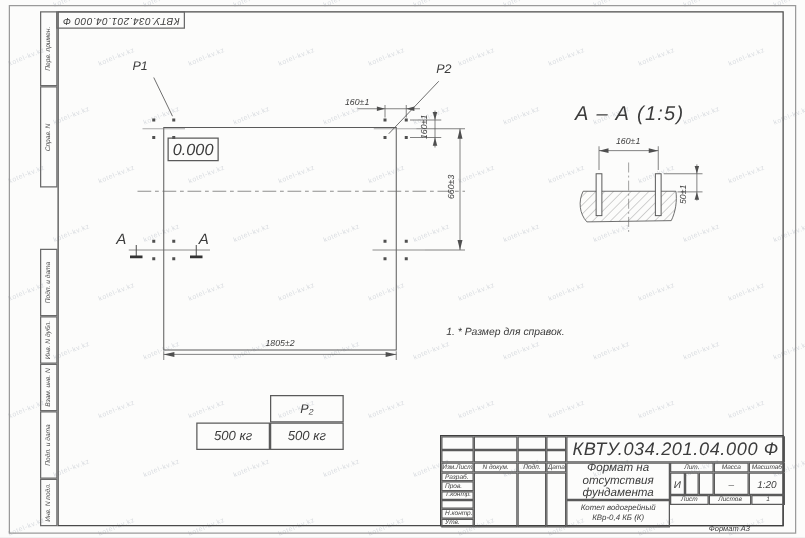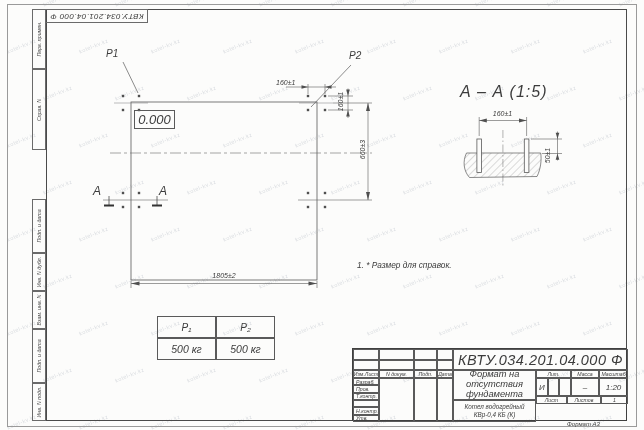--- a/index.html
+++ b/index.html
@@ -246,21 +246,20 @@
 
   <div class="lbl" style="left:460px;top:83px;font-size:16px;letter-spacing:1px;">А – А (1:5)</div>
   <div class="lbl dim" style="left:478px;top:110px;width:49px;text-align:center;">160±1</div>
   <div class="lbl dim rot" style="left:532px;top:152px;width:30px;">50±1</div>
 
   <div class="notes">
     <p>1. * Размер для справок.</p>
   </div>
 
   <div class="ptable">
-    <div class="cell" style="left:0;top:0;width:59px;height:22px;font-size:10px;">P₁</div>
     <div class="cell" style="left:59px;top:0;width:59px;height:22px;font-size:10px;">P₂</div>
     <div class="cell" style="left:0;top:22px;width:59px;height:22px;font-size:10.5px;">500 кг</div>
     <div class="cell" style="left:59px;top:22px;width:59px;height:22px;font-size:10.5px;">500 кг</div>
   </div>
 
   <div class="tb">
 
     <div class="cell" style="left:0;top:0;width:26px;height:10.5px;"></div>
     <div class="cell" style="left:26px;top:0;width:35px;height:10.5px;"></div>
     <div class="cell" style="left:61px;top:0;width:23px;height:10.5px;"></div>

